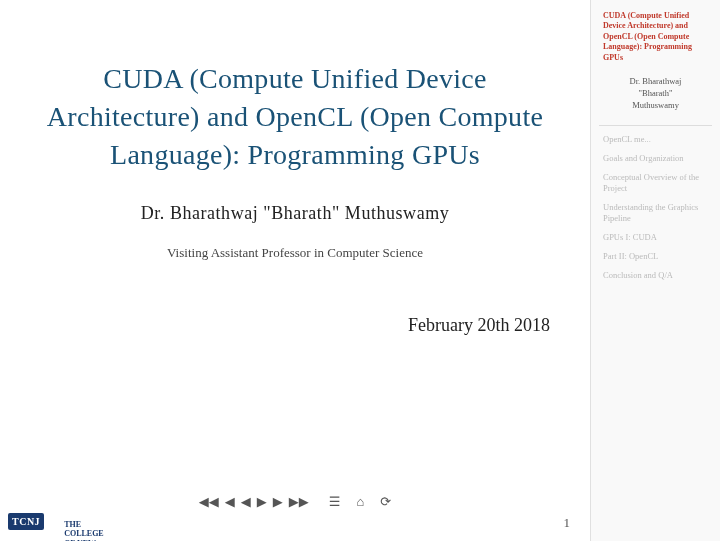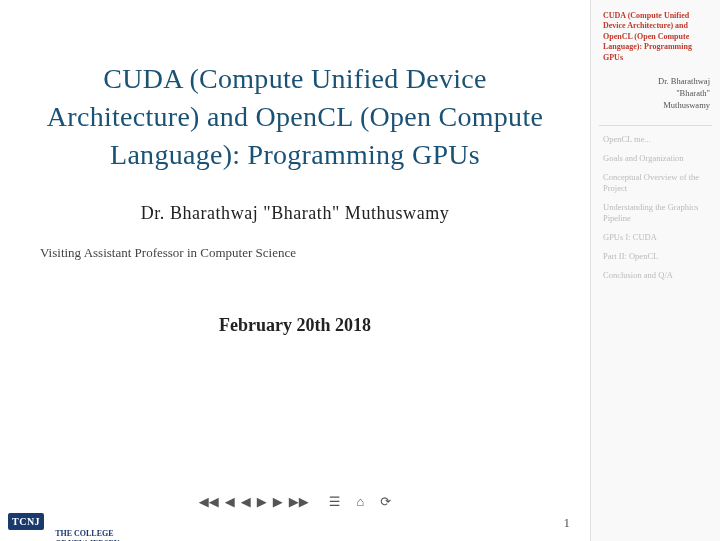--- a/index.html
+++ b/index.html
@@ -35,33 +35,33 @@
 
     .slide-author {
       text-align: center;
       font-size: 18px;
       color: #222;
       margin-bottom: 18px;
       letter-spacing: 0.03em;
     }
 
     .slide-affiliation {
-      text-align: left;
+      text-align: center;
       font-size: 13px;
       color: #444;
       line-height: 1.7;
       margin-bottom: 18px;
     }
 
     .slide-date {
-      text-align: center;
+      text-align: right;
       font-size: 18px;
       color: #222;
       margin-top: 10px;
-      font-weight: bold;
+      font-weight: normal;
     }
 
     
     .slide-nav {
       position: absolute;
       bottom: 30px;
       left: 0;
       right: 0;
       display: flex;
       justify-content: center;
@@ -88,21 +88,21 @@
     
     .slide-logo {
       position: absolute;
       bottom: 0;
       left: 0;
       width: 120px;
       height: 40px;
       display: flex;
       align-items: center;
       padding-left: 8px;
-      gap: 11px;
+      gap: 20px;
     }
 
     .logo-box {
       background: #1a3a6e;
       color: #fff;
       font-size: 10px;
       font-weight: bold;
       padding: 3px 4px;
       border-radius: 2px;
       letter-spacing: 0.5px;
@@ -142,21 +142,21 @@
       color: #c0392b;
       font-weight: bold;
       background: transparent;
     }
 
     .sidebar-item.inactive {
       color: #bbb;
     }
 
     .sidebar-author {
-      text-align: right;
+      text-align: center;
       color: #555;
       font-size: 8.5px;
       line-height: 1.4;
       margin-top: 4px;
       margin-bottom: 6px;
       padding: 2px 2px;
     }
 
     
     .sidebar-divider {

